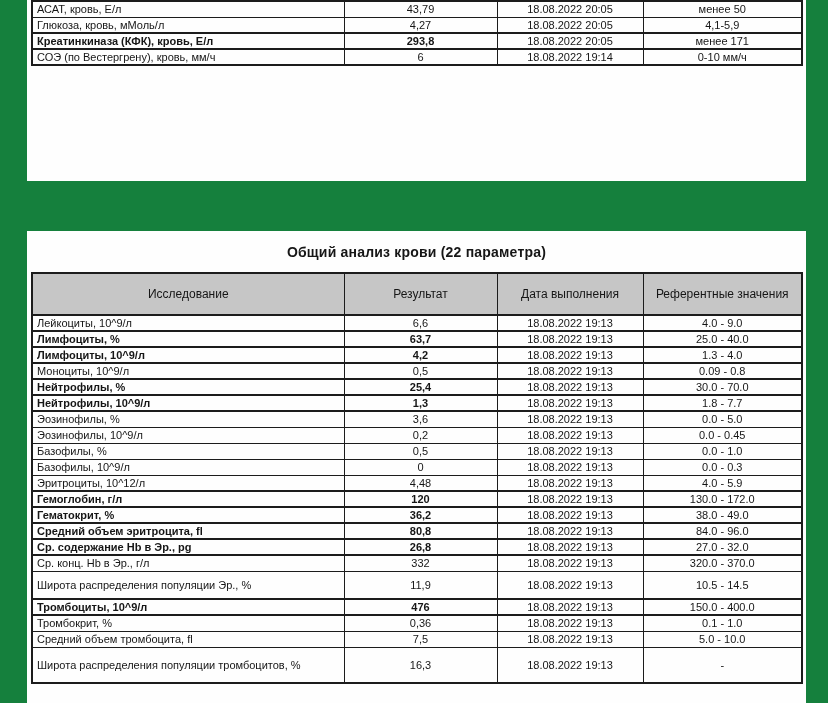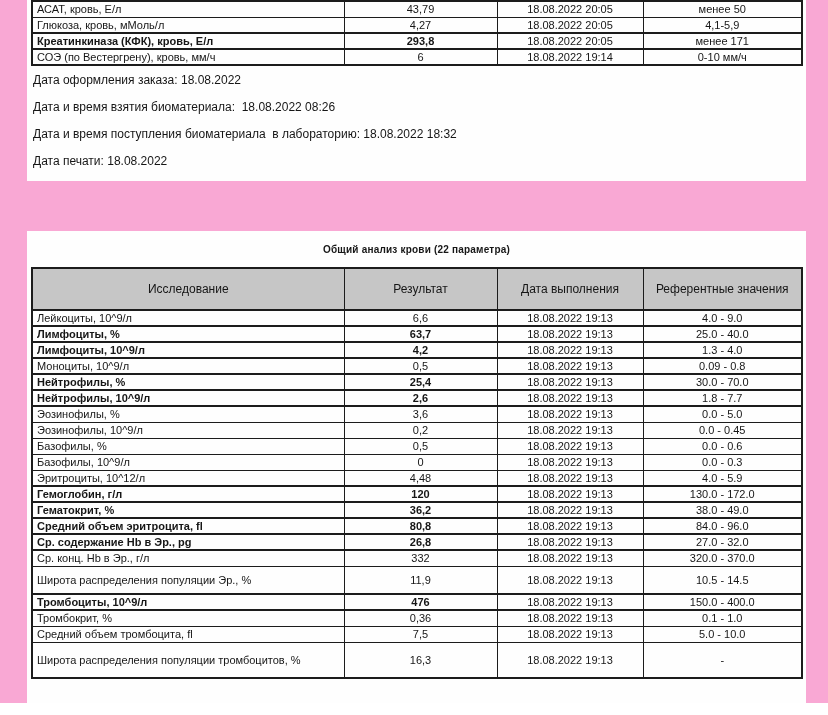--- a/index.html
+++ b/index.html
@@ -1,19 +1,19 @@
 <!DOCTYPE html>
 <html><head>
 <meta charset="utf-8">
 <style>
   * { margin:0; padding:0; box-sizing:border-box; }
   html,body { width:828px; height:715px; }
   body { font-family:"Liberation Sans", sans-serif; color:#161616; }
 
-  .page { position:relative; width:828px; height:703px; background:#f9a8d4; overflow:hidden; }
+  .page { position:relative; width:828px; height:703px; background:#15803d; overflow:hidden; }
 
   .panel { position:absolute; background:#fefefe; }
   .panel-top { left:27px; top:0; width:779px; height:181px; }
   .panel-cbc { left:27px; top:231px; width:779px; height:484px; }
 
   table.lab-table { border-collapse:collapse; table-layout:fixed; width:770px; margin-left:4px; }
   table.lab-table td, table.lab-table th { border:1px solid #1c1c1c; font-size:11px; line-height:12px; overflow:hidden; }
   table.lab-table { border:2px solid #1c1c1c; }
 
   col.c-name   { width:312px; }
@@ -27,21 +27,21 @@
   tr.flagged td { font-weight:bold; border-top:2px solid #1c1c1c; border-bottom:2px solid #1c1c1c;margin-left:16px; }
   tr.flagged td.plain { font-weight:normal; }
   tr.tall   { height:28px; }
   tr.double { height:36px; }
 
   .top-table { margin-top:0; }
 
   .info-lines { margin:8px 0 0 6px; }
   .info-line { font-size:12px; line-height:13px; margin-bottom:14px; white-space:pre; }
 
-  .cbc-title { font-size:10px; font-weight:bold; text-align:center; padding:13px 0 12px 0; letter-spacing:.2px; }
+  .cbc-title { font-size:14px; font-weight:bold; text-align:center; padding:13px 0 12px 0; letter-spacing:.2px; }
 
   .cbc-table thead th { background:#c6c6c6; font-weight:normal; font-size:12px; line-height:13px; height:42px; text-align:center; vertical-align:middle; padding:2px 6px; border-bottom:2px solid #1c1c1c; }
 </style>
 </head>
 <body>
 
 <div class="page">
 
   <section class="panel panel-top">
     <table class="lab-table top-table">
@@ -71,26 +71,20 @@
             <td class="center plain">менее 171</td>
           </tr>
           <tr>
             <td class="name">СОЭ (по Вестергрену), кровь, мм/ч</td>
             <td class="center">6</td>
             <td class="center plain">18.08.2022 19:14</td>
             <td class="center plain">0-10 мм/ч</td>
           </tr>
         </tbody>
     </table>
-    <div class="info-lines" id="info-lines">
-        <div class="info-line">Дата оформления заказа: 18.08.2022</div>
-        <div class="info-line">Дата и время взятия биоматериала:  18.08.2022 08:26</div>
-        <div class="info-line">Дата и время поступления биоматериала  в лабораторию: 18.08.2022 18:32</div>
-        <div class="info-line">Дата печати: 18.08.2022</div>
-      </div>
   </section>
 
   <section class="panel panel-cbc">
     <div class="cbc-title">Общий анализ крови (22 параметра)</div>
     <table class="lab-table cbc-table">
       <colgroup>
           <col class="c-name">
           <col class="c-result">
           <col class="c-date">
           <col class="c-ref">
@@ -129,41 +123,41 @@
             <td class="center plain">0.09 - 0.8</td>
           </tr>
           <tr class="flagged">
             <td class="name">Нейтрофилы, %</td>
             <td class="center">25,4</td>
             <td class="center plain">18.08.2022 19:13</td>
             <td class="center plain">30.0 - 70.0</td>
           </tr>
           <tr class="flagged">
             <td class="name">Нейтрофилы, 10^9/л</td>
-            <td class="center">2,6</td>
+            <td class="center">1,3</td>
             <td class="center plain">18.08.2022 19:13</td>
             <td class="center plain">1.8 - 7.7</td>
           </tr>
           <tr>
             <td class="name">Эозинофилы, %</td>
             <td class="center">3,6</td>
             <td class="center plain">18.08.2022 19:13</td>
             <td class="center plain">0.0 - 5.0</td>
           </tr>
           <tr>
             <td class="name">Эозинофилы, 10^9/л</td>
             <td class="center">0,2</td>
             <td class="center plain">18.08.2022 19:13</td>
             <td class="center plain">0.0 - 0.45</td>
           </tr>
           <tr>
             <td class="name">Базофилы, %</td>
             <td class="center">0,5</td>
             <td class="center plain">18.08.2022 19:13</td>
-            <td class="center plain">0.0 - 0.6</td>
+            <td class="center plain">0.0 - 1.0</td>
           </tr>
           <tr>
             <td class="name">Базофилы, 10^9/л</td>
             <td class="center">0</td>
             <td class="center plain">18.08.2022 19:13</td>
             <td class="center plain">0.0 - 0.3</td>
           </tr>
           <tr>
             <td class="name">Эритроциты, 10^12/л</td>
             <td class="center">4,48</td>

